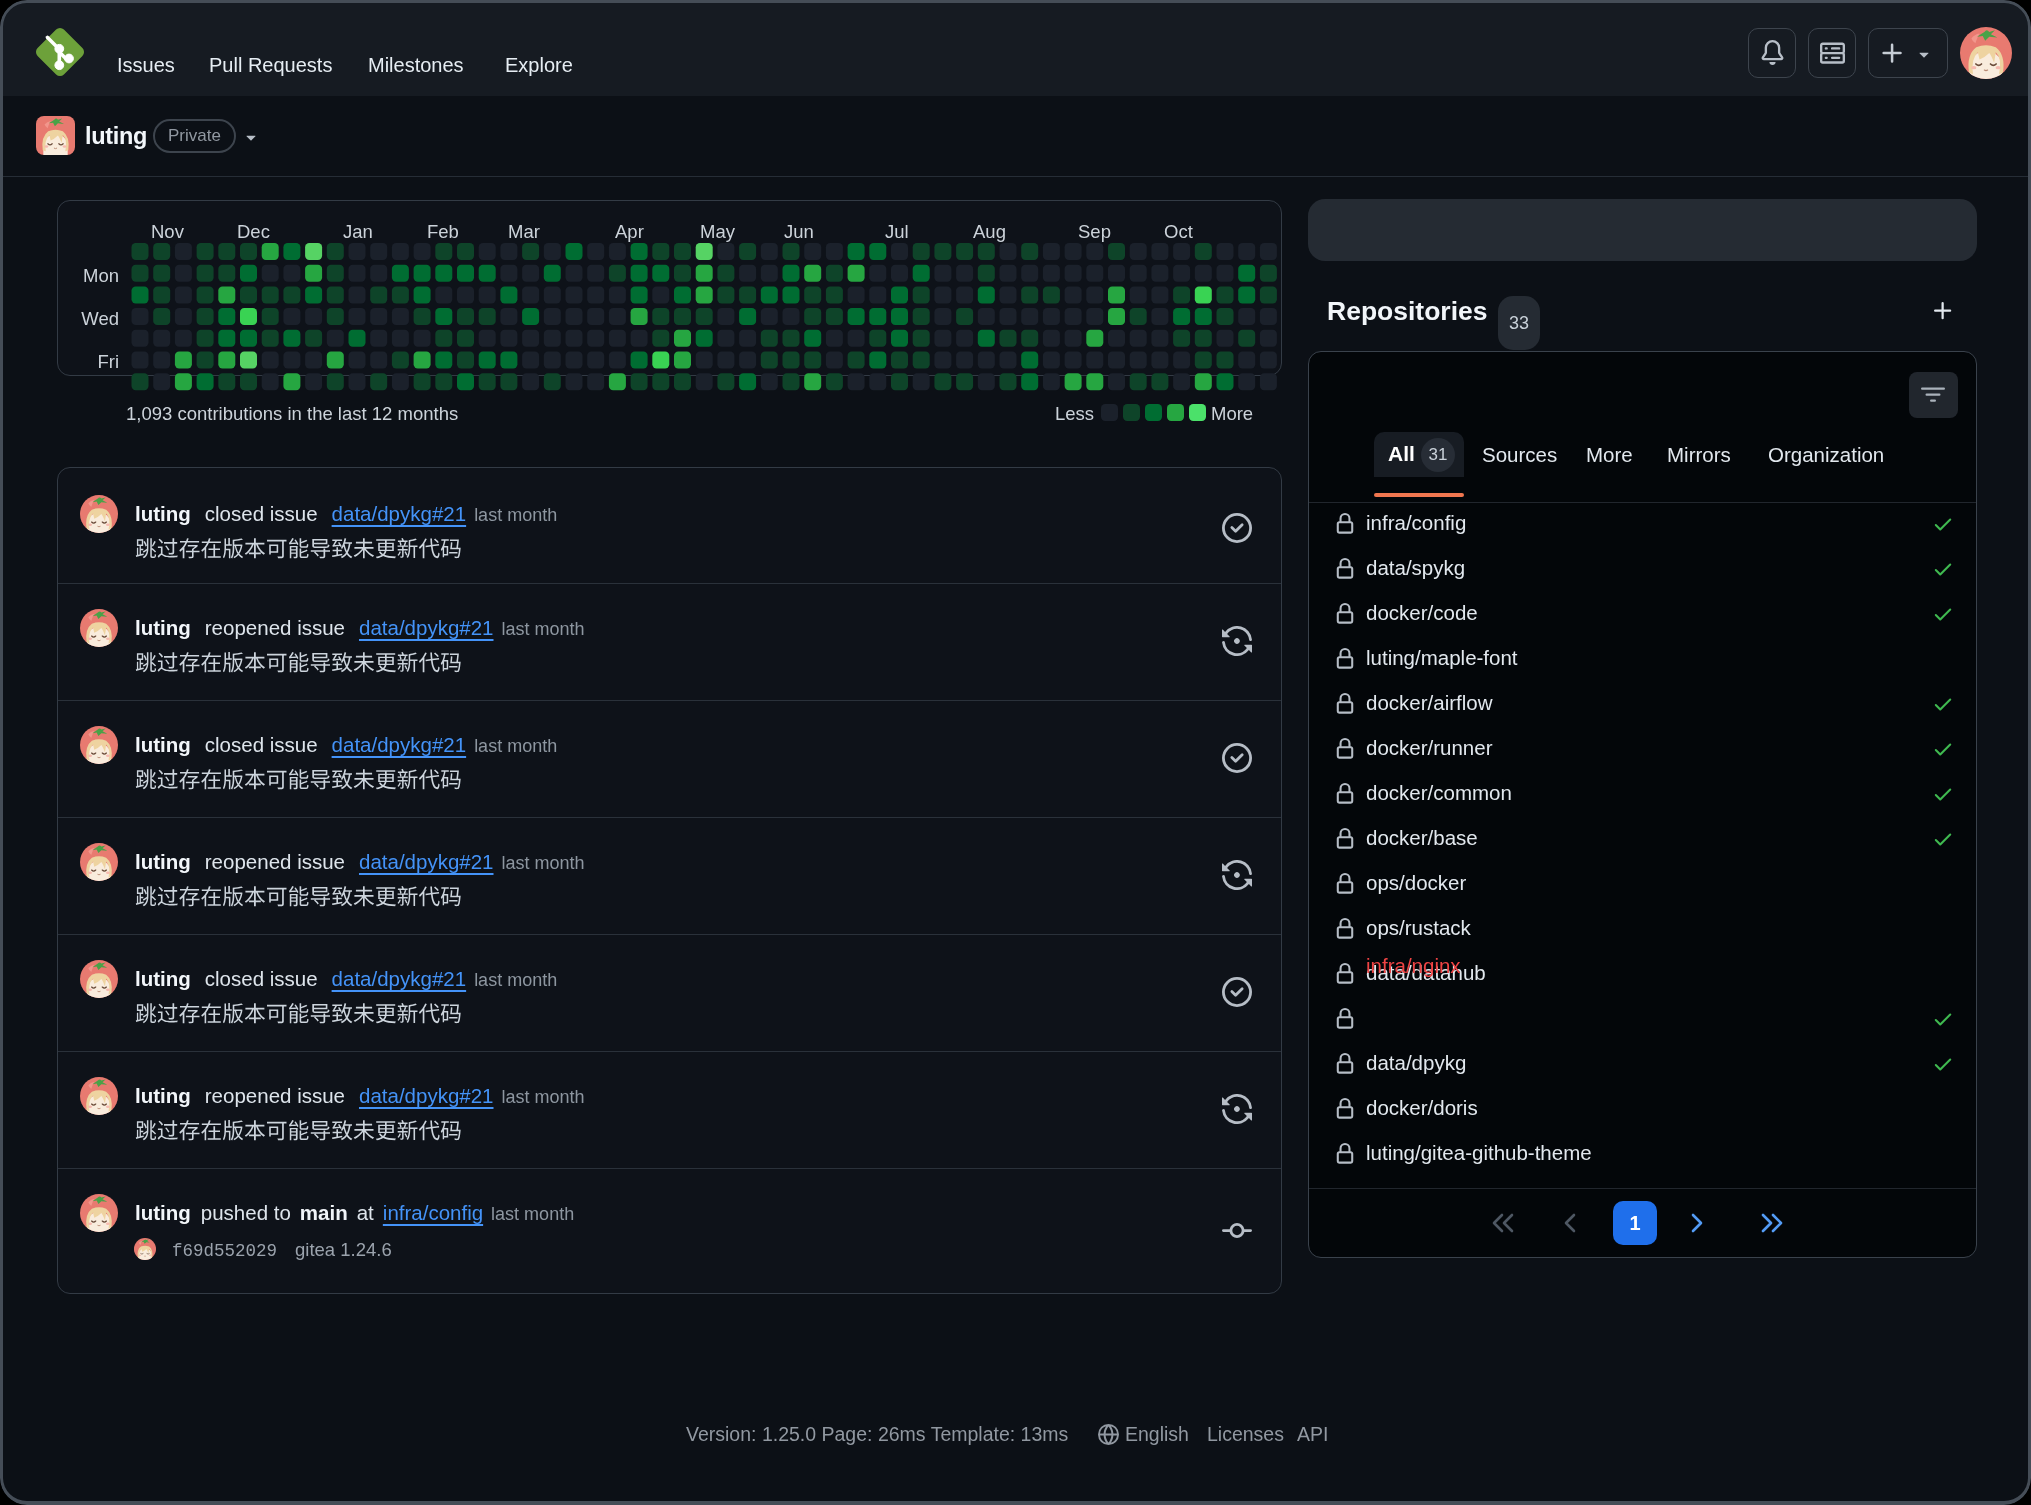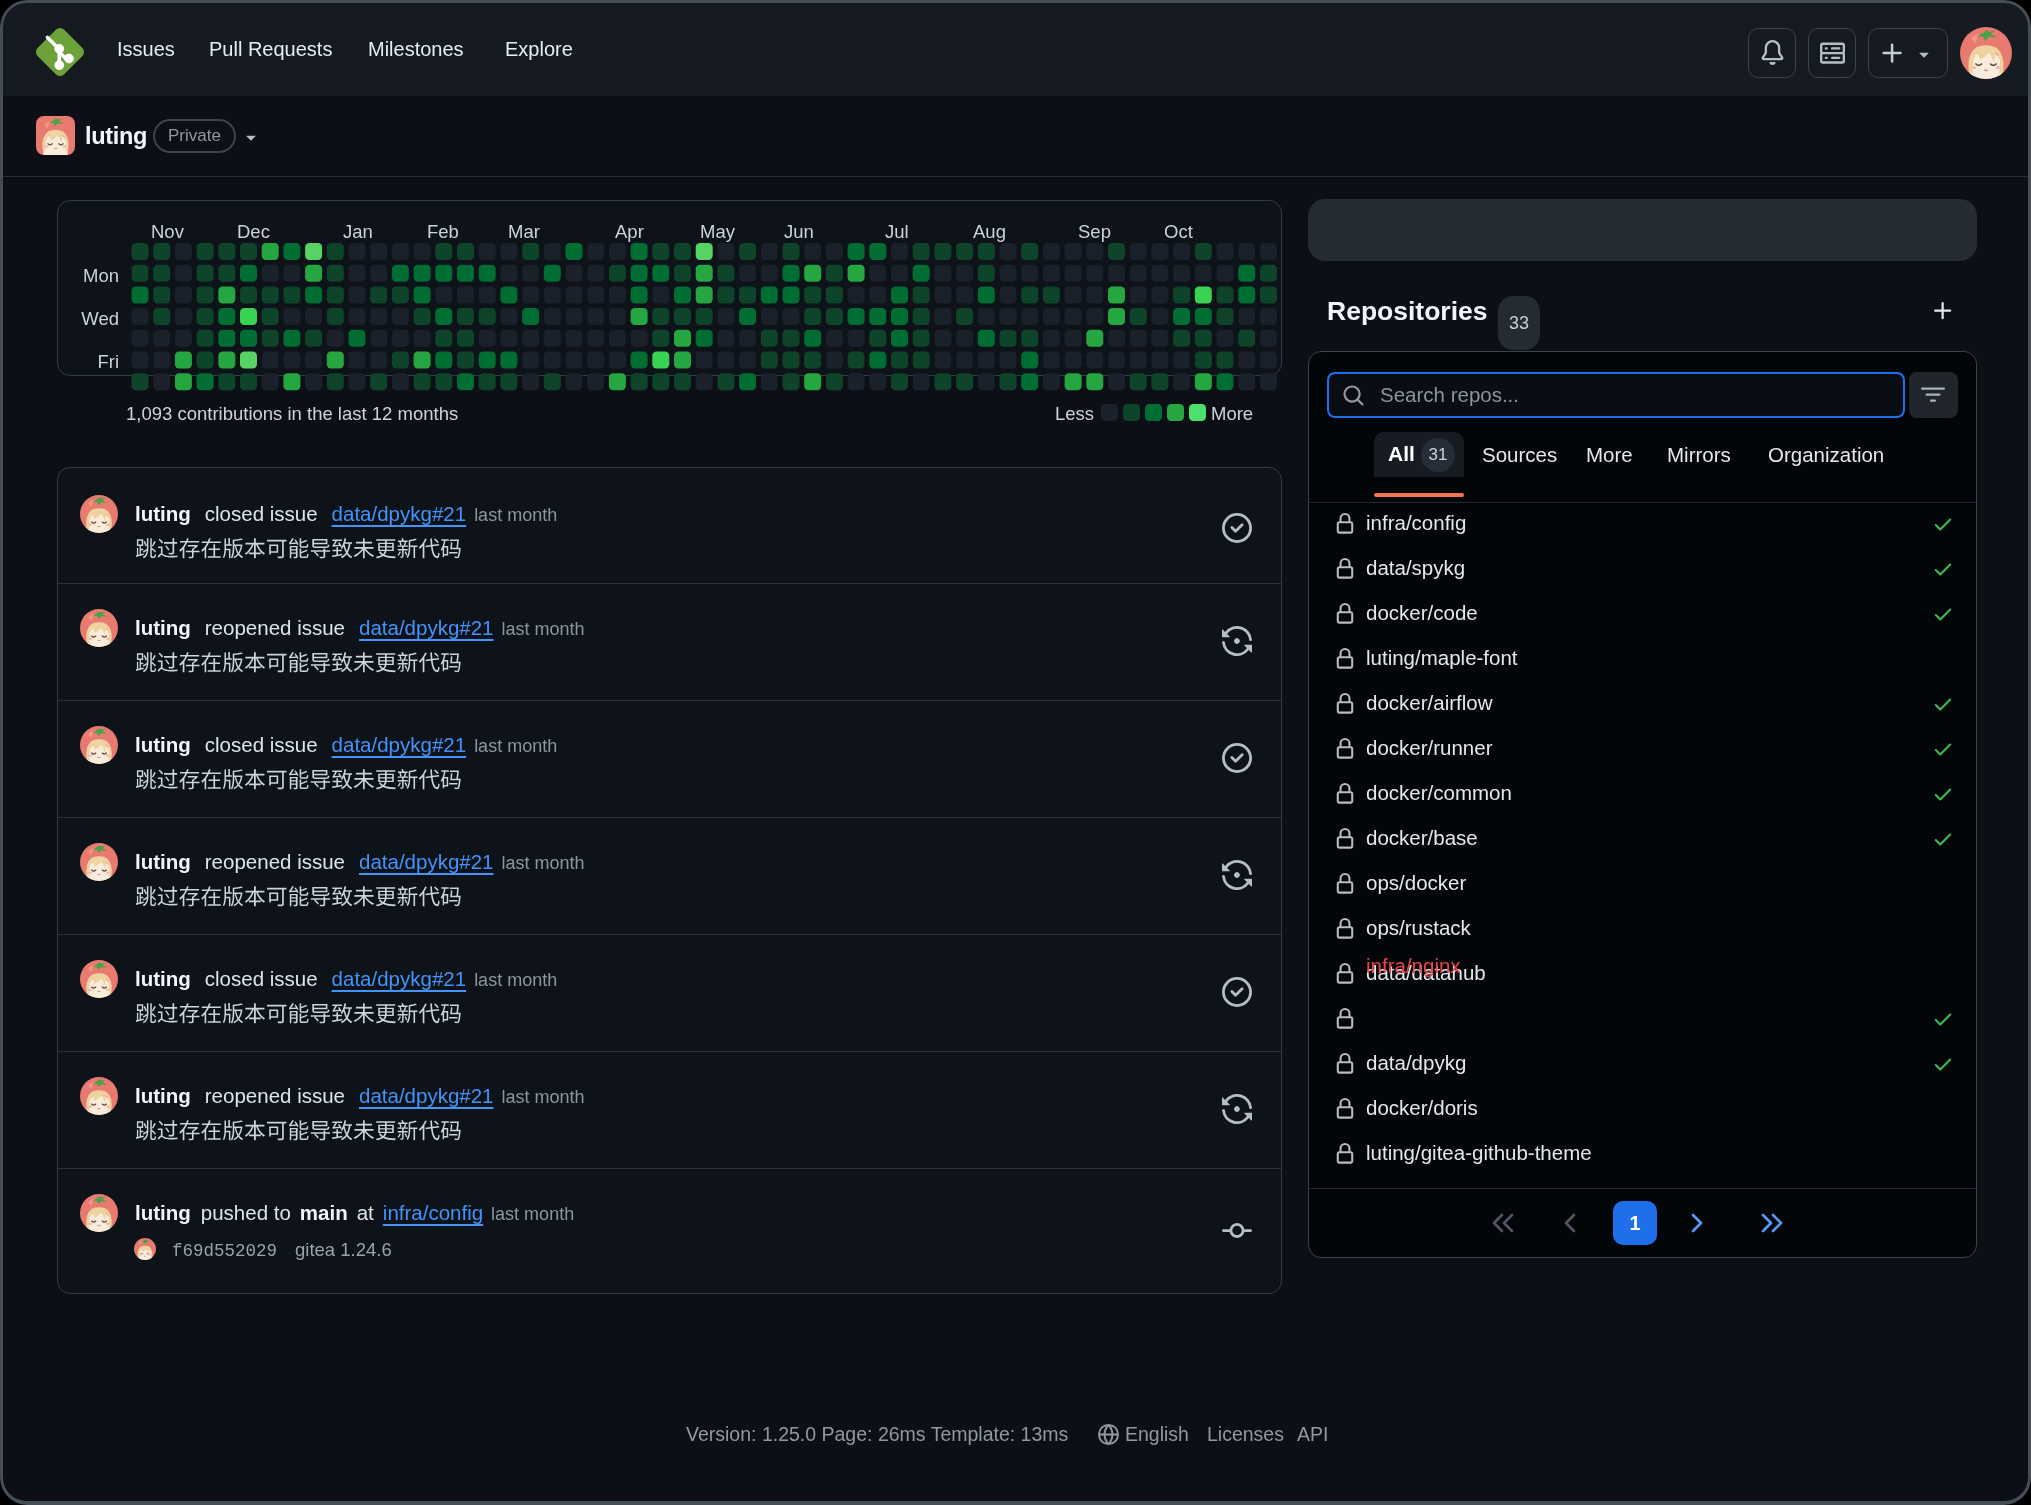--- a/index.html
+++ b/index.html
@@ -1,20 +1,20 @@
 <!DOCTYPE html>
 <html><head><meta charset="utf-8"><style>
 * { margin:0; padding:0; box-sizing:border-box; }
 html,body { width:2031px; height:1505px; background:#000; font-family:"Liberation Sans",sans-serif; overflow:hidden; }
 .win { position:absolute; inset:0; background:#0c1016; border-radius:27px; overflow:hidden; }
 .frame { position:absolute; inset:0; border-radius:27px; border:3px solid #454d57; border-bottom-width:4px; z-index:90; pointer-events:none; }
 .abs { position:absolute; }
 .hline { height:1px; background:#2a313a; }
 .navbar { position:absolute; left:3px; right:3px; top:3px; height:93px; background:#161b22; border-radius:24px 24px 0 0; }
-.nlink { position:absolute; top:0; height:93px; line-height:93px; color:#e6edf3; font-size:20px; font-weight:500; }
+.nlink { position:absolute; top:16px; height:93px; line-height:93px; color:#e6edf3; font-size:20px; font-weight:500; }
 .navbtn { position:absolute; top:25px; width:48px; height:50px; border:1.5px solid #3d444d; border-radius:10px; }
 .pill { position:absolute; border:2px solid #3d444d; border-radius:18px; color:#9198a1; font-size:17px; line-height:30px; padding:0 13px; }
 .card { position:absolute; background:#0e1219; border:1.5px solid #333b45; border-radius:13px; }
 .panel { position:absolute; background:#030609; border:1.5px solid #3a424c; border-radius:13px; }
 .fl1 { font-size:20.5px; color:#e6edf3; white-space:nowrap; }
 .fl1 b { color:#f2f6fa; font-weight:700; margin-right:14px; }
 .fl1 .act { margin-right:14px; color:#dee5ec; }
 .fl1 .lnk { color:#4493f8; text-decoration:underline; text-underline-offset:4px; margin-right:8px; }
 .fl1 .ago { color:#8d96a0; font-size:18px; }
 .mono { font-family:"Liberation Mono",monospace; font-size:17.5px; color:#9ba3ad; }
@@ -590,26 +590,20 @@
 
   <div class="seg">
     </div>
   <div class="abs" style="left:1327px;top:296px;font-size:26.5px;font-weight:600;color:#f2f6fa">Repositories</div>
   <div class="abs" style="left:1498px;top:296px;background:#252b33;border-radius:15px;color:#c9d1d9;font-size:18px;line-height:30px;padding:12px 11px">33</div>
   <svg class="abs" style="left:1931px;top:299px" width="24" height="24" viewBox="0 0 16 16">
       <path d="M7.75 2a.75.75 0 0 1 .75.75V7h4.25a.75.75 0 0 1 0 1.5H8.5v4.25a.75.75 0 0 1-1.5 0V8.5H2.75a.75.75 0 0 1 0-1.5H7V2.75A.75.75 0 0 1 7.75 2Z" fill="#e2e8ee"></path>
     </svg>
 
   <div class="panel" style="left:1308px;top:351px;width:669px;height:907px"></div>
-  <div class="abs" style="left:1327px;top:372px;width:578px;height:46px;border:2px solid #1f6feb;border-radius:8px;background:#0a0e14">
-    <svg class="abs" style="left:13px;top:10px" width="23" height="23" viewBox="0 0 16 16">
-        <path d="M10.68 11.74a6 6 0 0 1-7.922-8.982 6 6 0 0 1 8.982 7.922l3.04 3.04a.749.749 0 0 1-.326 1.275.749.749 0 0 1-.734-.215ZM11.5 7a4.499 4.499 0 1 0-8.997 0A4.499 4.499 0 0 0 11.5 7Z" fill="#9198a1"></path>
-      </svg>
-    <span style="position:absolute;left:51px;top:9px;font-size:20.5px;color:#8b949e">Search repos...</span>
-  </div>
   <div class="abs" style="left:1909px;top:372px;width:49px;height:46px;background:#21262d;border-radius:8px">
       <svg class="abs" style="left:12px;top:11px" width="24" height="24" viewBox="0 0 16 16">
         <path d="M.75 3h14.5a.75.75 0 0 1 0 1.5H.75a.75.75 0 0 1 0-1.5ZM3 7.75A.75.75 0 0 1 3.75 7h8.5a.75.75 0 0 1 0 1.5h-8.5A.75.75 0 0 1 3 7.75Zm3 4a.75.75 0 0 1 .75-.75h2.5a.75.75 0 0 1 0 1.5h-2.5a.75.75 0 0 1-.75-.75Z" fill="#aab2bb"></path>
       </svg>
     </div>
   <div class="abs" style="left:1374px;top:432px;width:90px;height:45px;background:#171c23;border-radius:10px 10px 0 0"></div>
   <div class="abs" style="left:1388px;top:442px;font-size:21px;font-weight:700;color:#fff">All</div>
   <div class="abs" style="left:1421px;top:438px;width:34px;height:34px;background:#272d36;border-radius:17px;color:#c9d1d9;font-size:17px;text-align:center;line-height:34px">31</div>
   <div class="abs" style="left:1374px;top:493px;width:90px;height:4px;background:#f0764f;border-radius:2px"></div>
   <div class="abs" style="left:1482px;top:443px;font-size:20.5px;color:#e2e8ee">Sources</div>

